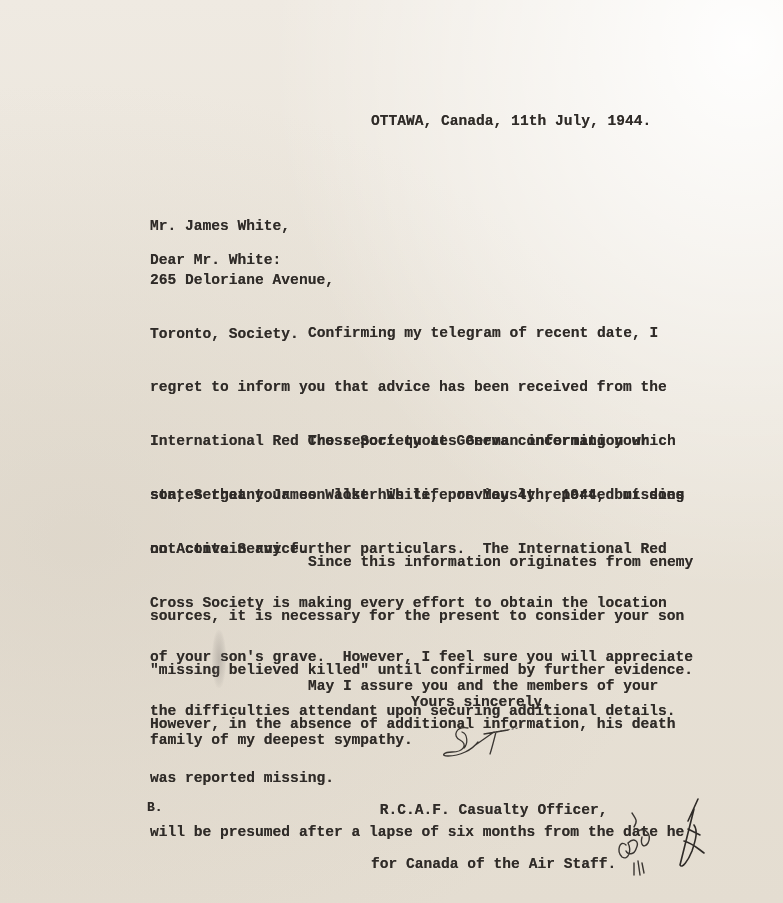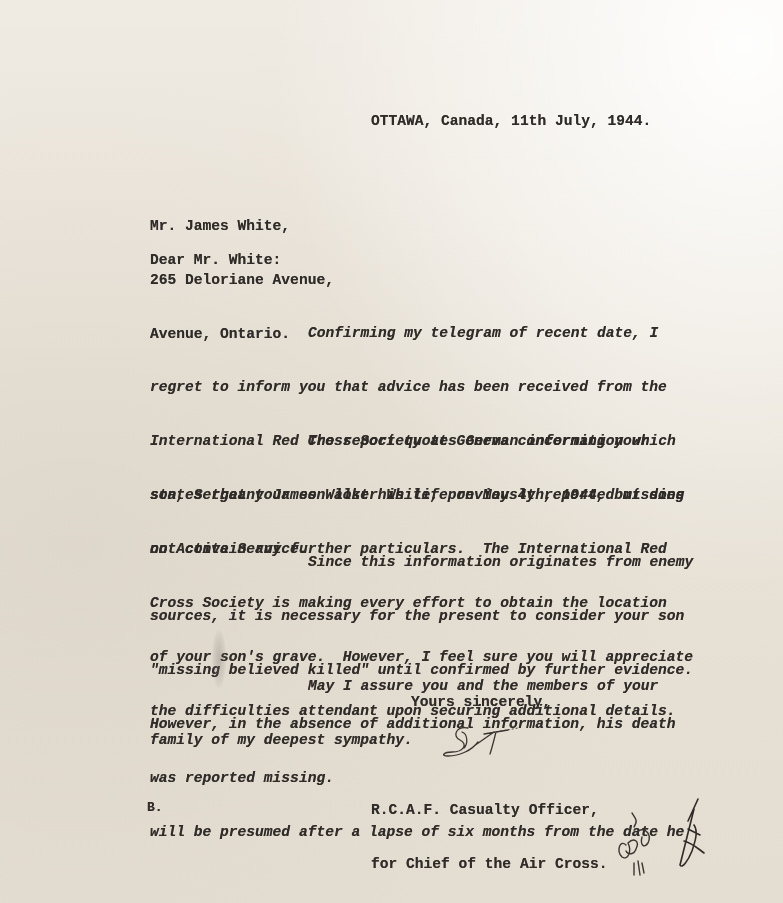--- a/index.html
+++ b/index.html
@@ -31,27 +31,27 @@
       color: #2f2b28;
       white-space: pre;
       line-height: 18px;
       letter-spacing: 0px;
       text-shadow: 0 0 0.6px rgba(40,36,32,0.6);
     }
     .line { display: block; height: 18px; }
     .dateline { left: 371px; top: 112px; text-align: right; }
     .address { left: 150px; top: 181px; }
     .salutation { left: 150px; top: 251px; }
-    .para { left: 150px; font-style: italic; }
+    .para { left: 150px; }
     .p1 { top: 288px; }
     .p2 { top: 396px; }
     .p3 { top: 517px; }
     .p4 { top: 641px; }
     .closing { left: 411px; top: 693px; font-family: Liberation Mono, monospace; }
-    .sigblock { left: 371px; top: 765px; }
+    .sigblock { left: 371px; top: 765px; text-align: center; }
     .initials { left: 147px; top: 799px; font-size: 13px; }
     .indent { padding-left: 158px; }
 
     .smudge {
       position: absolute;
       left: 212px; top: 630px;
       width: 14px; height: 58px;
       background: radial-gradient(ellipse at center, rgba(120,115,110,0.35) 0%, rgba(120,115,110,0.1) 60%, rgba(0,0,0,0) 75%);
       border-radius: 7px;
     }
@@ -61,21 +61,21 @@
 </head>
 <body>
 
 <div class="paper"></div>
 
 <div class="typed dateline">OTTAWA, Canada, 11th July, 1944.</div>
 
 <div class="typed address">
   <span class="line">Mr. James White,</span>
   <span class="line">265 Deloriane Avenue,</span>
-  <span class="line">Avenue, Ontario.</span>
+  <span class="line">Toronto, Society.</span>
 </div>
 
 <div class="typed salutation">Dear Mr. White:</div>
 
 <div class="typed para p1">
   <span class="line indent">Confirming my telegram of recent date, I</span>
   <span class="line">regret to inform you that advice has been received from the</span>
   <span class="line">International Red Cross Society at Geneva concerning your</span>
   <span class="line">son, Sergeant James Walker White, previously reported missing</span>
   <span class="line">on Active Service.</span>
@@ -110,21 +110,21 @@
 
 <div class="sig" style="left:438px; top:722px;">
   <svg width="84" height="40" viewBox="0 0 84 40">
     <path d="M30 6 C18 4, 14 14, 22 18 C30 22, 26 30, 14 30 C6 30, 2 34, 10 34 C22 34, 34 28, 40 20 M24 10 C30 12, 30 22, 26 26 M36 24 L56 10 M46 12 L70 8 M58 10 C56 18, 54 26, 52 32" fill="none" stroke="#3a3632" stroke-width="1.3" stroke-linecap="round"></path>
     <path d="M58 10 L80 6" fill="none" stroke="#3a3632" stroke-width="0.9" stroke-dasharray="2 2"></path>
   </svg>
 </div>
 
 <div class="typed sigblock">
   <span class="line">R.C.A.F. Casualty Officer,</span>
-  <span class="line">for Chief of the Air Cross.</span>
+  <span class="line">for Canada of the Air Staff.</span>
 </div>
 
 <div class="typed initials">B.</div>
 
 <div class="sig" style="left:612px; top:805px;">
   <svg width="46" height="72" viewBox="0 0 46 72">
     <path d="M20 8 C24 14, 26 16, 22 22 M14 40 C8 34, 4 46, 10 52 C16 56, 20 46, 16 38 C22 32, 28 36, 24 44 C22 50, 16 50, 14 46 M26 26 C34 22, 40 30, 36 38 C32 44, 28 40, 30 32 M22 58 L22 70 M26 56 L28 70 M30 58 L32 68" fill="none" stroke="#3a3632" stroke-width="1.4" stroke-linecap="round"></path>
   </svg>
 </div>
 

